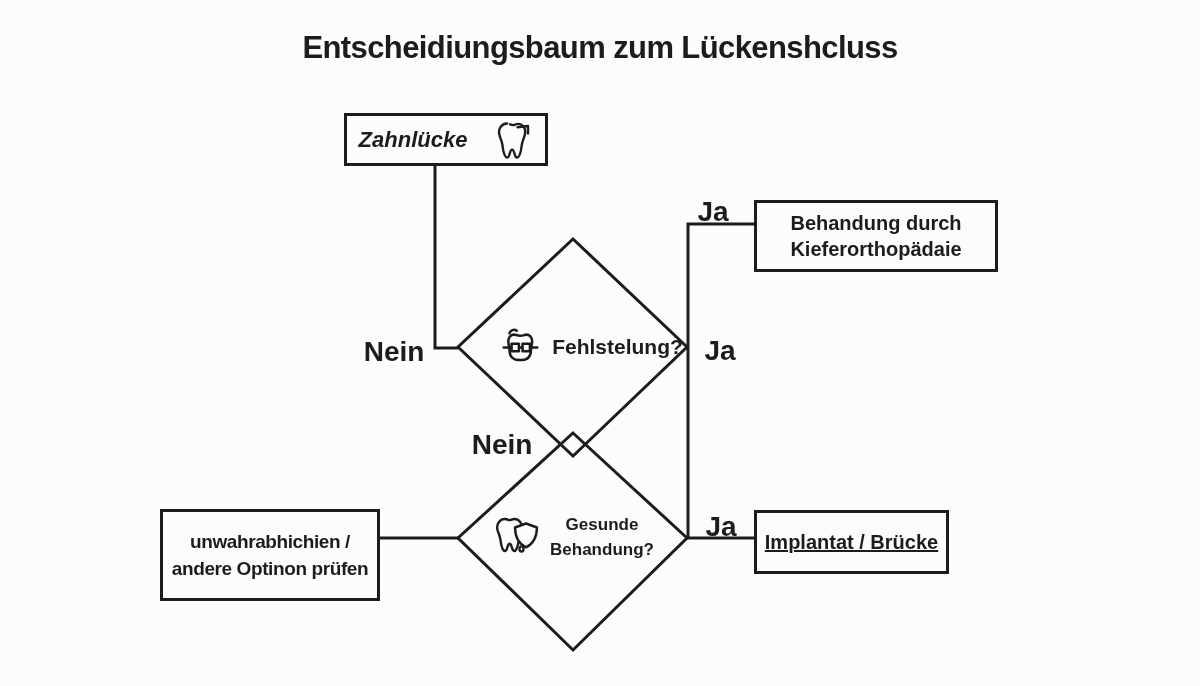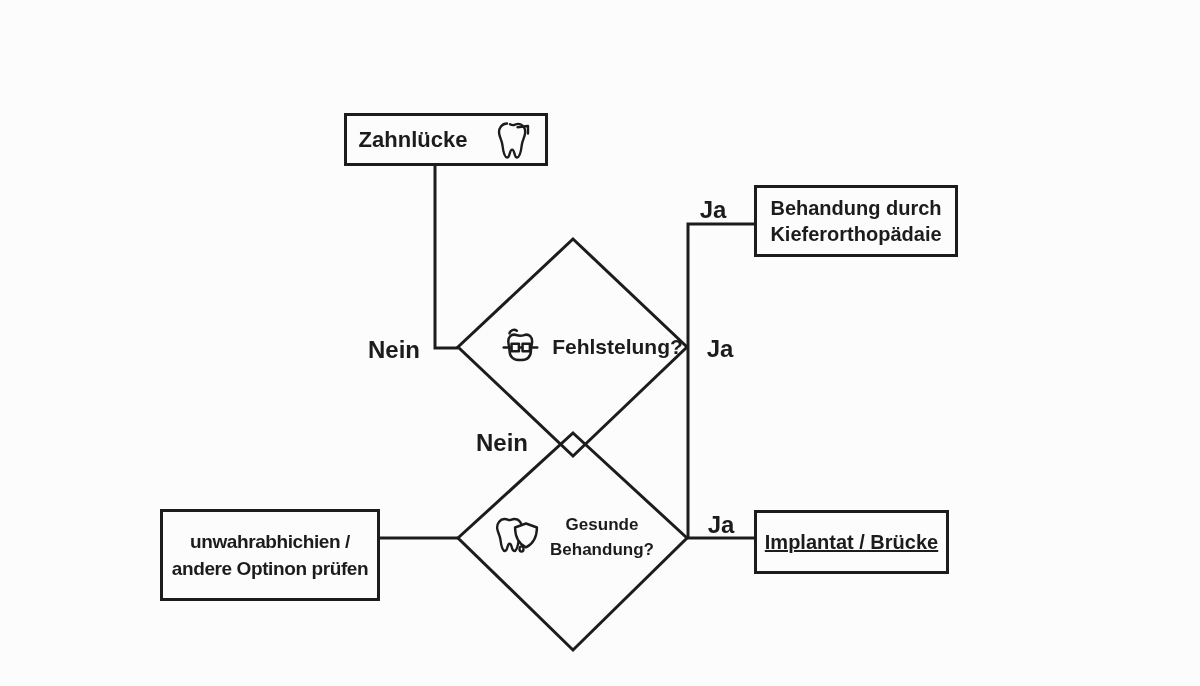--- a/index.html
+++ b/index.html
@@ -15,45 +15,46 @@
   }
   svg.wires { position:absolute; left:0; top:0; }
   svg.wires path, svg.wires polygon { fill:none; stroke:var(--ink); stroke-width:3; }
   .box {
     position:absolute; box-sizing:border-box;
     border:3px solid var(--ink); background:var(--background);
     display:flex; align-items:center; justify-content:center;
     text-align:center; font-weight:700;
   }
   .box.col { flex-direction:column; }
-  #box-start   { left:344px; top:113px; width:204px; height:53px; font-size:22px; gap:28px; }
-  #box-ortho   { left:754px; top:185px; width:204px; height:72px; font-size:20px; line-height:26px; }
+  #box-start   { left:344px; top:113px; width:204px; height:53px; font-size:22px; gap:28px;font-style:italic; }
+  #box-ortho   { left:754px; top:200px; width:244px; height:72px; font-size:20px; line-height:26px; }
   #box-implant { left:754px; top:510px; width:195px; height:64px; font-size:20px;text-decoration:underline; }
   #box-alt     { left:160px; top:509px; width:220px; height:92px; font-size:19px; line-height:27px; letter-spacing:-0.4px; }
   .diamond-content {
     position:absolute; display:flex; align-items:center; justify-content:center;
     font-weight:700; text-align:center;
   }
   #d1-content { left:481px; top:322px; width:220px; height:50px; gap:9px; font-size:21px; }
   #d2-content { left:466px; top:504px; width:214px; height:66px; gap:8px; font-size:17px; line-height:25px; }
-  .edge-label { position:absolute; font-weight:700; font-size:24px; text-align:center; }
+  .edge-label { position:absolute; font-weight:700; font-size:28px; text-align:center; }
   #lbl-nein1  { left:352px; top:336px; width:84px; }
   #lbl-ja-top { left:693px; top:196px; width:40px; }
   #lbl-ja-mid { left:700px; top:335px; width:40px; }
   #lbl-nein2  { left:460px; top:429px; width:84px; }
   #lbl-ja-bot { left:701px; top:511px; width:40px; }
   .icon svg { display:block; }
   .icon path, .icon rect, .icon ellipse { stroke:var(--ink); fill:none; stroke-width:2.4; stroke-linecap:round; stroke-linejoin:round; }
   .icon .bgfill { fill:var(--background); }
 </style>
 </head>
 <body>
 
 <div class="canvas">
 
+  <h1 class="title">Entscheidiungsbaum zum Lückenshcluss</h1>
 
   <svg class="wires" width="1200" height="686" viewBox="0 0 1200 686">
     <path d="M435 166 L435 348 L458 348"></path>
     <path d="M754 224 L688 224 L688 538 L754 538"></path>
     <path d="M380 538 L458 538"></path>
     <polygon points="573,239 687,347 573,456 458,347"></polygon>
     <polygon points="573,433 687,538 573,650 458,538"></polygon>
   </svg>
 
   <div class="box" id="box-start">

